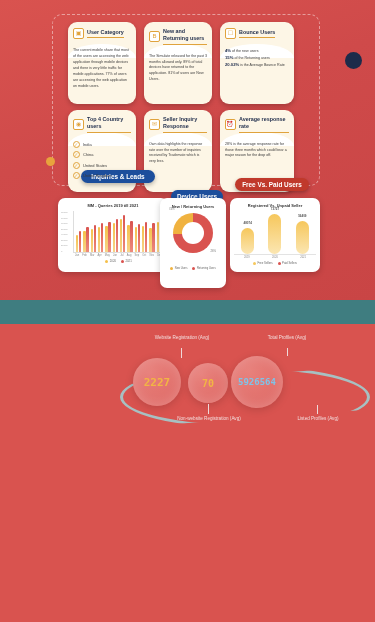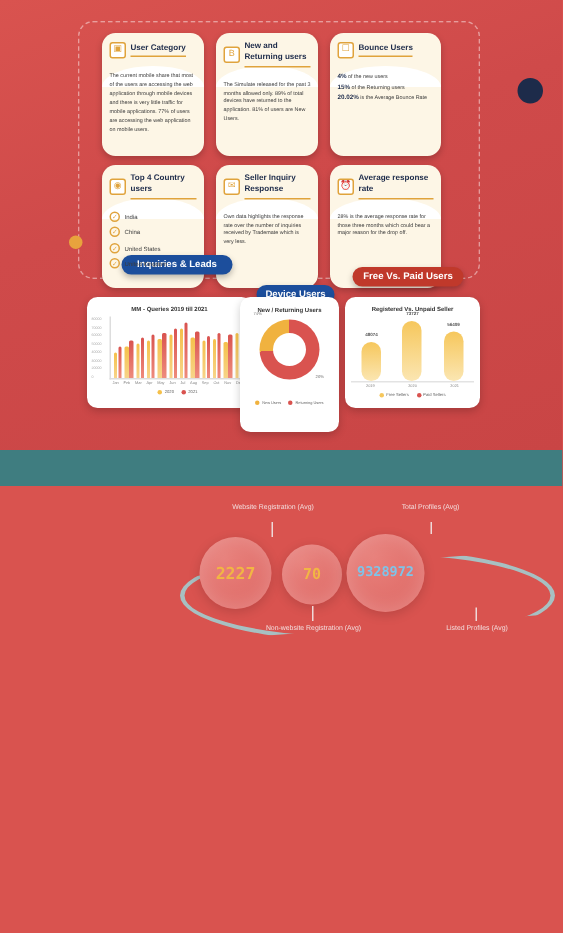--- a/index.html
+++ b/index.html
@@ -386,21 +386,21 @@
   <div class="mlabel" style="left:140px;top:334px;">Website Registration (Avg)</div>
   <div class="tickline" style="left:181px;top:348px;height:10px;"></div>
   <div class="circle c1">2227</div>
 
   <div class="circle c2">70</div>
   <div class="tickline" style="left:208px;top:404px;height:10px;"></div>
   <div class="mlabel" style="left:167px;top:415px;">Non-website Registration (Avg)</div>
 
   <div class="mlabel" style="left:245px;top:334px;">Total Profiles (Avg)</div>
   <div class="tickline" style="left:287px;top:348px;height:8px;"></div>
-  <div class="circle c3">9328972</div>
+  <div class="circle c3">5926564</div>
 
   <div class="tickline" style="left:317px;top:405px;height:9px;"></div>
   <div class="mlabel" style="left:276px;top:415px;">Listed Profiles (Avg)</div>
 
   <div class="sec4">
 
     
     
     
 

